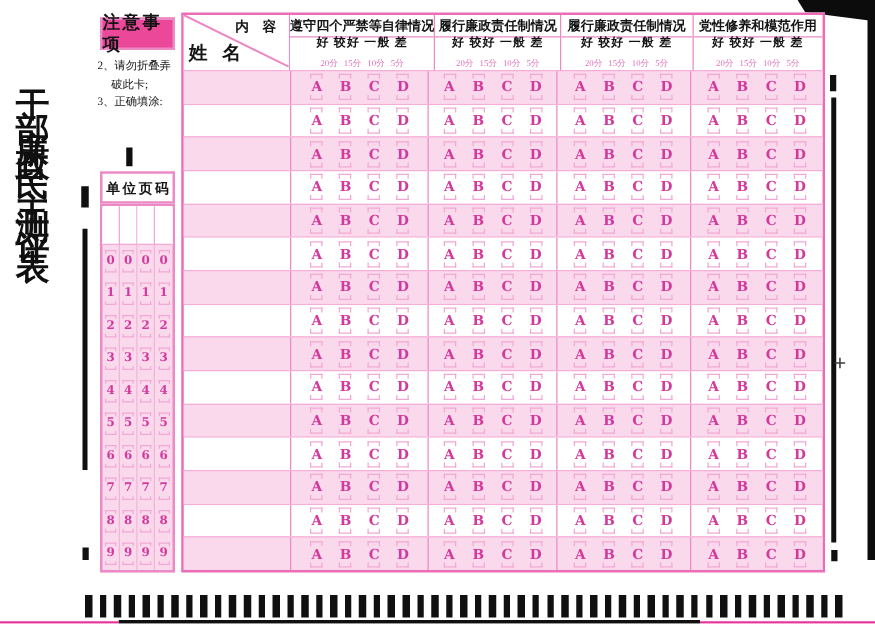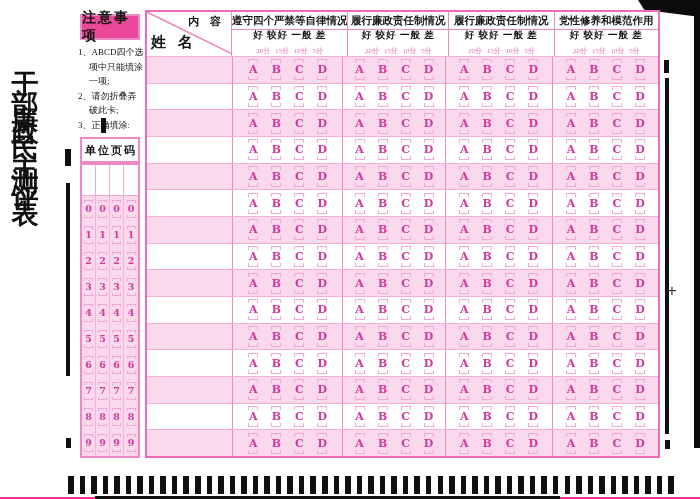--- a/index.html
+++ b/index.html
@@ -119,21 +119,20 @@
   <div class="bedge pinkr"></div>
 
   <div class="vtitle">干部廉政民主测评表</div>
 
   <div class="lmark1"></div>
   <div class="lline"></div>
   <div class="lmark2"></div>
 
   <div class="notesbox">注意事项</div>
   <div class="noteslist" id="noteslist">
-      <div class="nitem">1、ABCD四个选项中只能填涂一项;</div>
       <div class="nitem">2、请勿折叠弄破此卡;</div>
       <div class="nitem">3、正确填涂:</div>
     </div>
   <div class="fillmark"></div>
 
   <div class="upheader" id="upheader">
       <span>单</span>
       <span>位</span>
       <span>页</span>
       <span>码</span>

